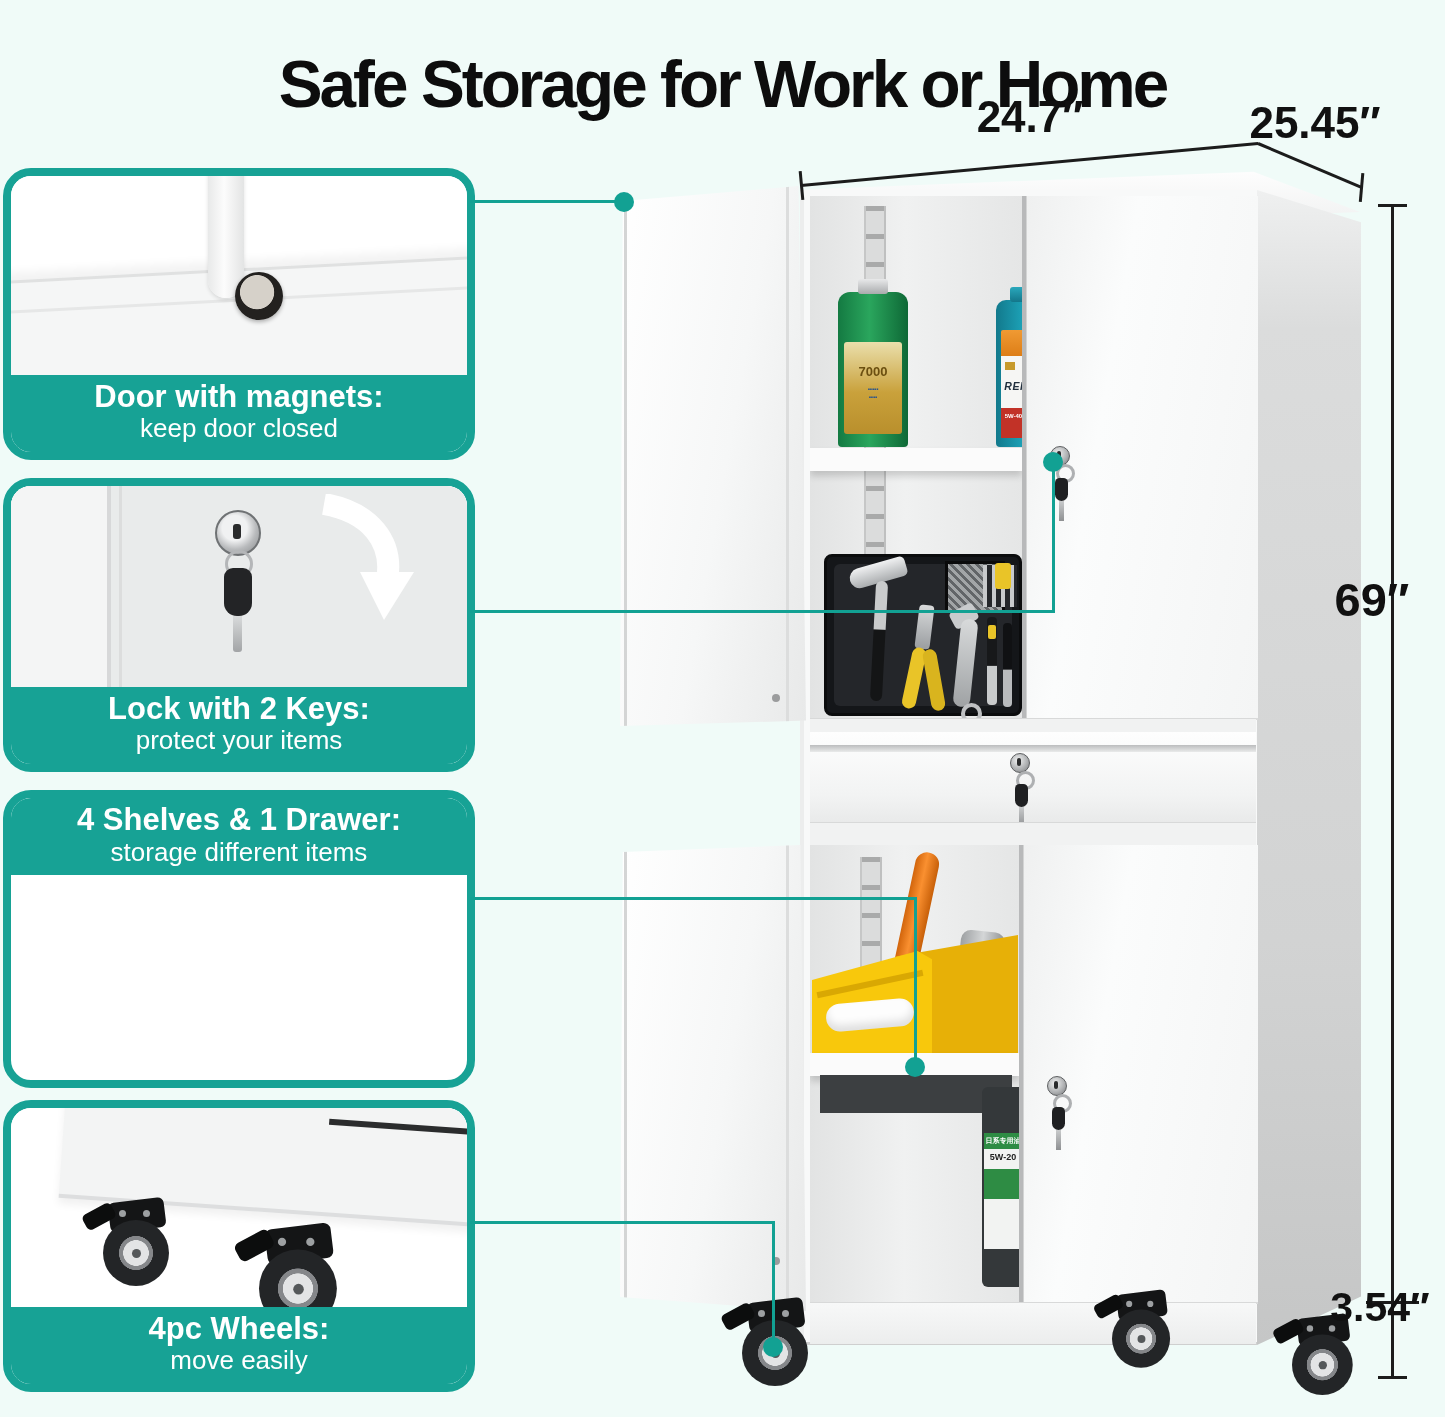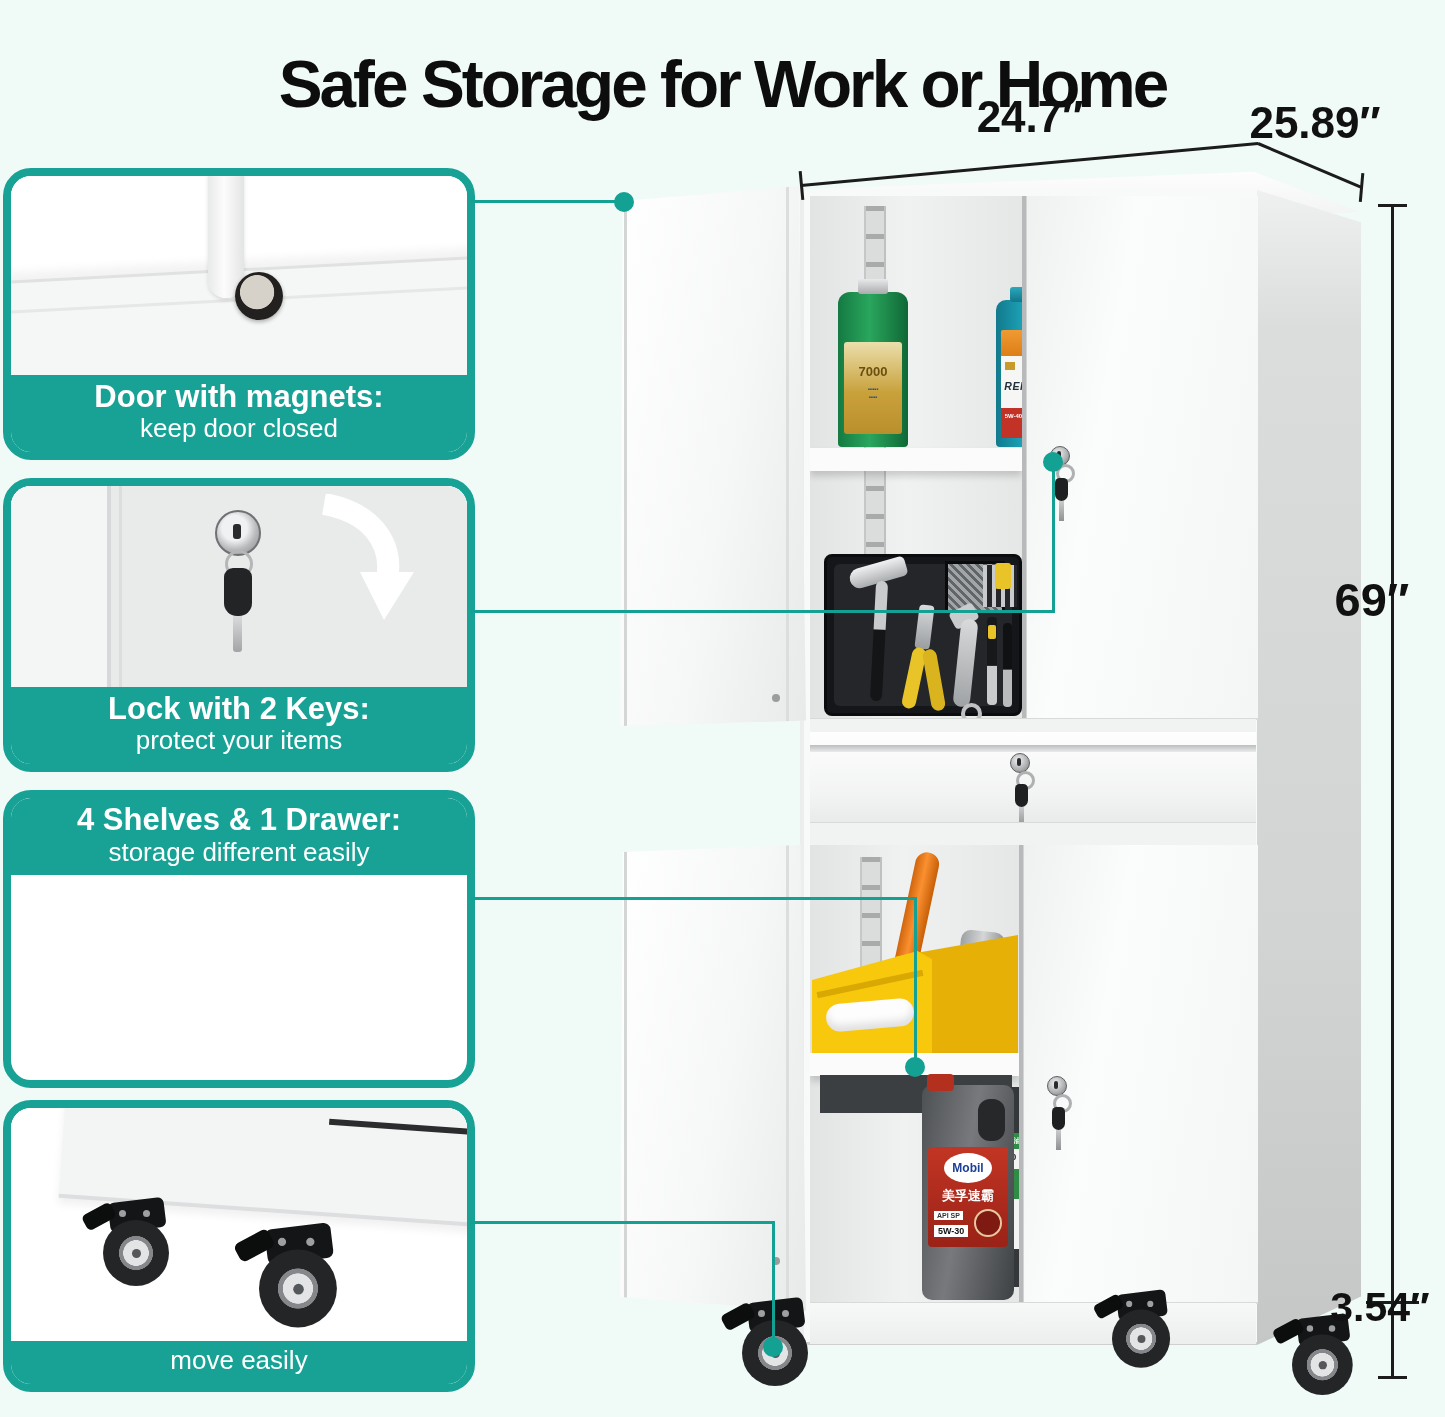--- a/index.html
+++ b/index.html
@@ -246,21 +246,21 @@
     </div>
     <div class="banner">
       <div class="f-title">Lock with 2 Keys:</div>
       <div class="f-sub">protect your items</div>
     </div>
   </div>
 
   <div class="card" style="top:790px;height:298px;">
     <div class="banner">
       <div class="f-title">4 Shelves &amp; 1 Drawer:</div>
-      <div class="f-sub">storage different easily</div>
+      <div class="f-sub">storage different items</div>
     </div>
   </div>
 
   <div class="card" style="top:1100px;height:292px;">
     <div class="photo">
       <div class="c4-box"></div>
       <div class="c4-slot"></div>
       <div class="caster" style="left:92px;top:92px;">
         <div class="bracket"></div>
           <div class="bolt1"></div>
@@ -272,20 +272,21 @@
       <div class="caster" style="left:248px;top:118px;transform:scale(1.18);">
         <div class="bracket"></div>
           <div class="bolt1"></div>
           <div class="bolt2"></div>
         <div class="brake"></div>
           <div class="tire"></div>
           <div class="hubdot"></div>
       </div>
     </div>
     <div class="banner">
+      <div class="f-title">4pc Wheels:</div>
       <div class="f-sub">move easily</div>
     </div>
   </div>
 
   <div class="cab-top"></div>
   <div class="cab-side"></div>
 
   <div class="cab-front">
 
     <div class="doorway" style="left:6px;top:6px;width:212px;height:522px;">
@@ -351,31 +352,20 @@
       <div class="sleeve"></div>
       <div class="shelf" style="top:208px;"></div>
       <div class="under-dark"></div>
       <div class="jug-green">
         <div class="jg-lbl">
           <div class="jg-band">日系专用油</div>
           <div class="jg-grade">5W-20</div>
           <div class="jg-low"></div>
         </div>
       </div>
-      <div class="jug-mobil">
-        <div class="cap"></div>
-        <div class="hole"></div>
-        <div class="jm-lbl">
-          <div class="jm-oval">Mobil</div>
-          <div class="jm-cn">美孚速霸</div>
-          <div class="jm-chip1">API SP</div>
-          <div class="jm-chip2">5W-30</div>
-          <div class="jm-badge"></div>
-        </div>
-      </div>
     </div>
 
     <div class="door-gap" style="left:215px;top:655px;height:457px;"></div>
     <div class="closed-door" style="left:219px;top:655px;width:234px;height:457px;"></div>
     <div class="lock" style="left:243px;top:886px;"></div>
     <div class="kring" style="left:249px;top:904px;"></div>
     <div class="kfob" style="left:248px;top:917px;"></div>
     <div class="kblade" style="left:252px;top:940px;"></div>
 
     <div class="band" style="top:1112px;height:41px;background:linear-gradient(#F7F8F8,#ECEDED);"></div>
@@ -430,17 +420,17 @@
 
   <div class="hline" style="left:470px;top:1221px;width:305px;"></div>
   <div class="vline" style="left:772px;top:1223px;height:124px;"></div>
   <div class="dot" style="left:763px;top:1337px;"></div>
 
   <div class="dim dim-w"></div>
   <div class="dim dim-d"></div>
   <div class="dim dim-h"></div>
   <div class="dim dim-tick"></div>
   <div class="dim-label lbl-w">24.7″</div>
-  <div class="dim-label lbl-d">25.89″</div>
+  <div class="dim-label lbl-d">25.45″</div>
   <div class="dim-label lbl-h">69″</div>
   <div class="dim-label lbl-c">3.54″</div>
 
 </div>
 
 </body></html>

